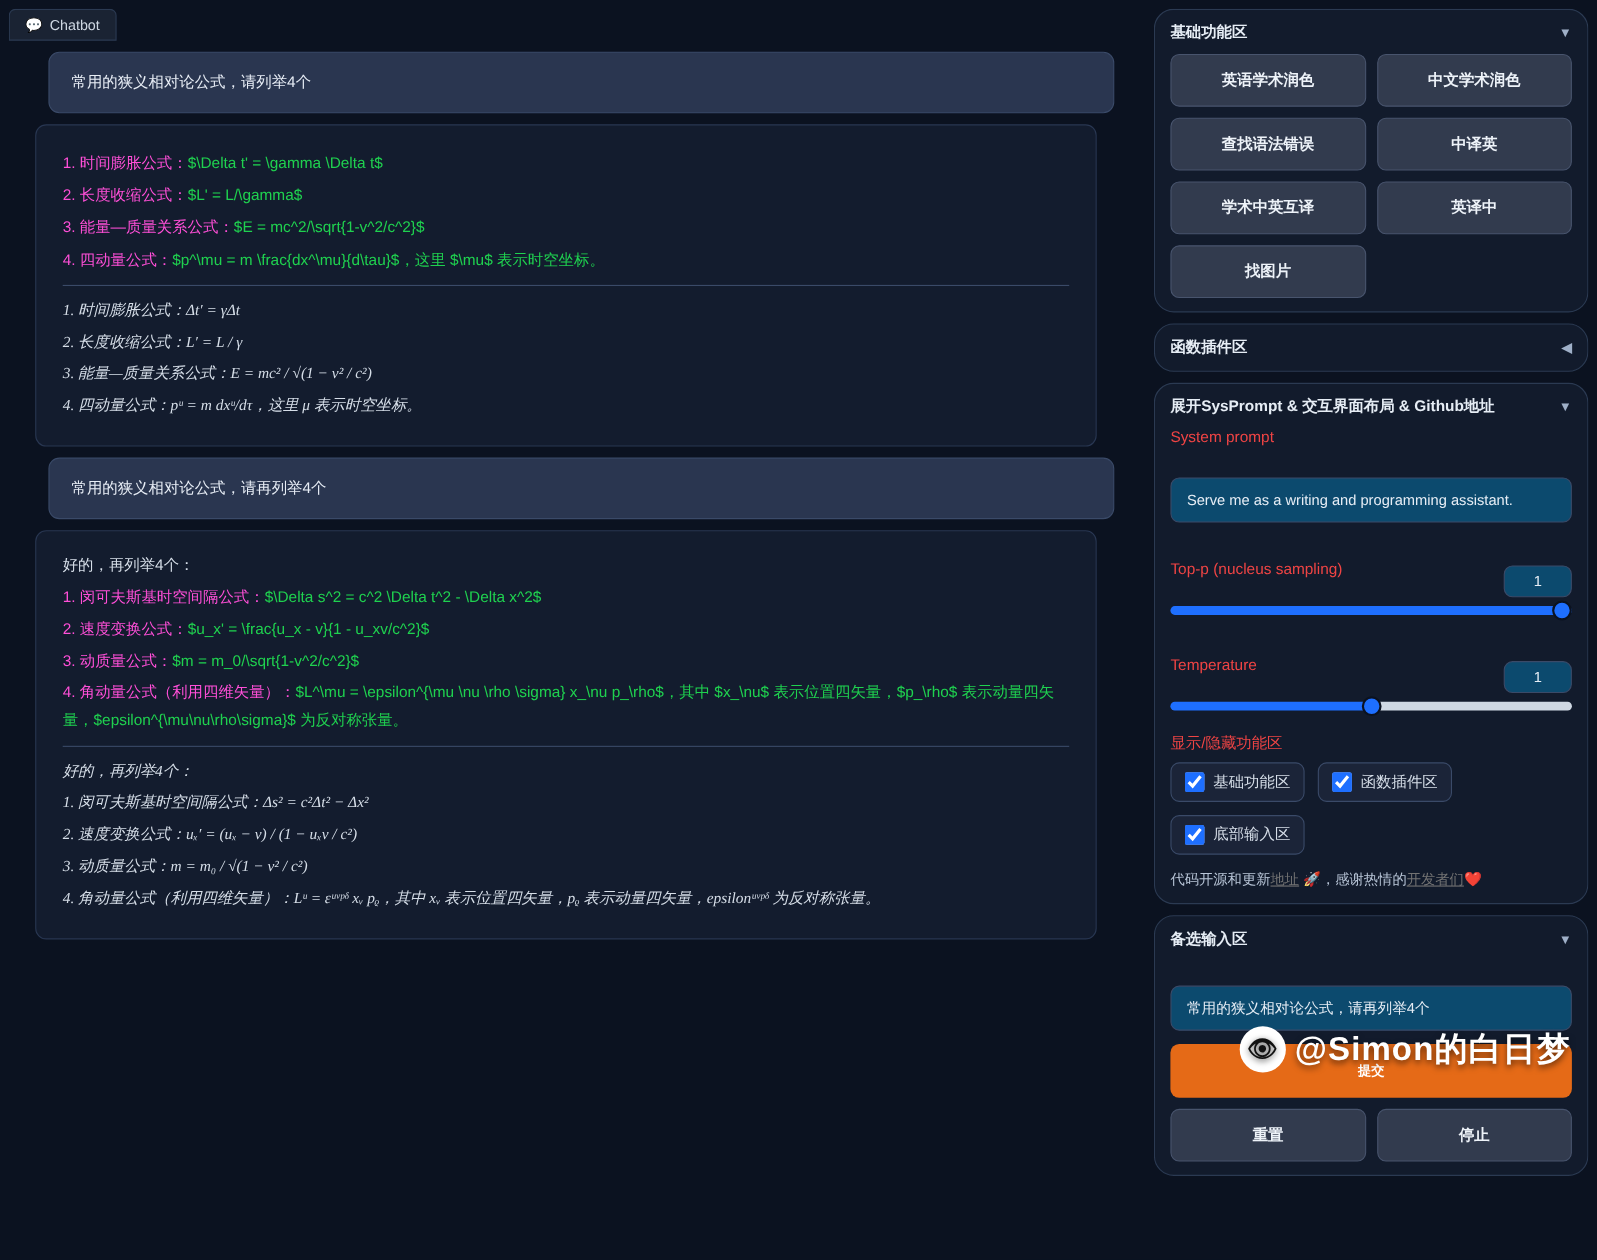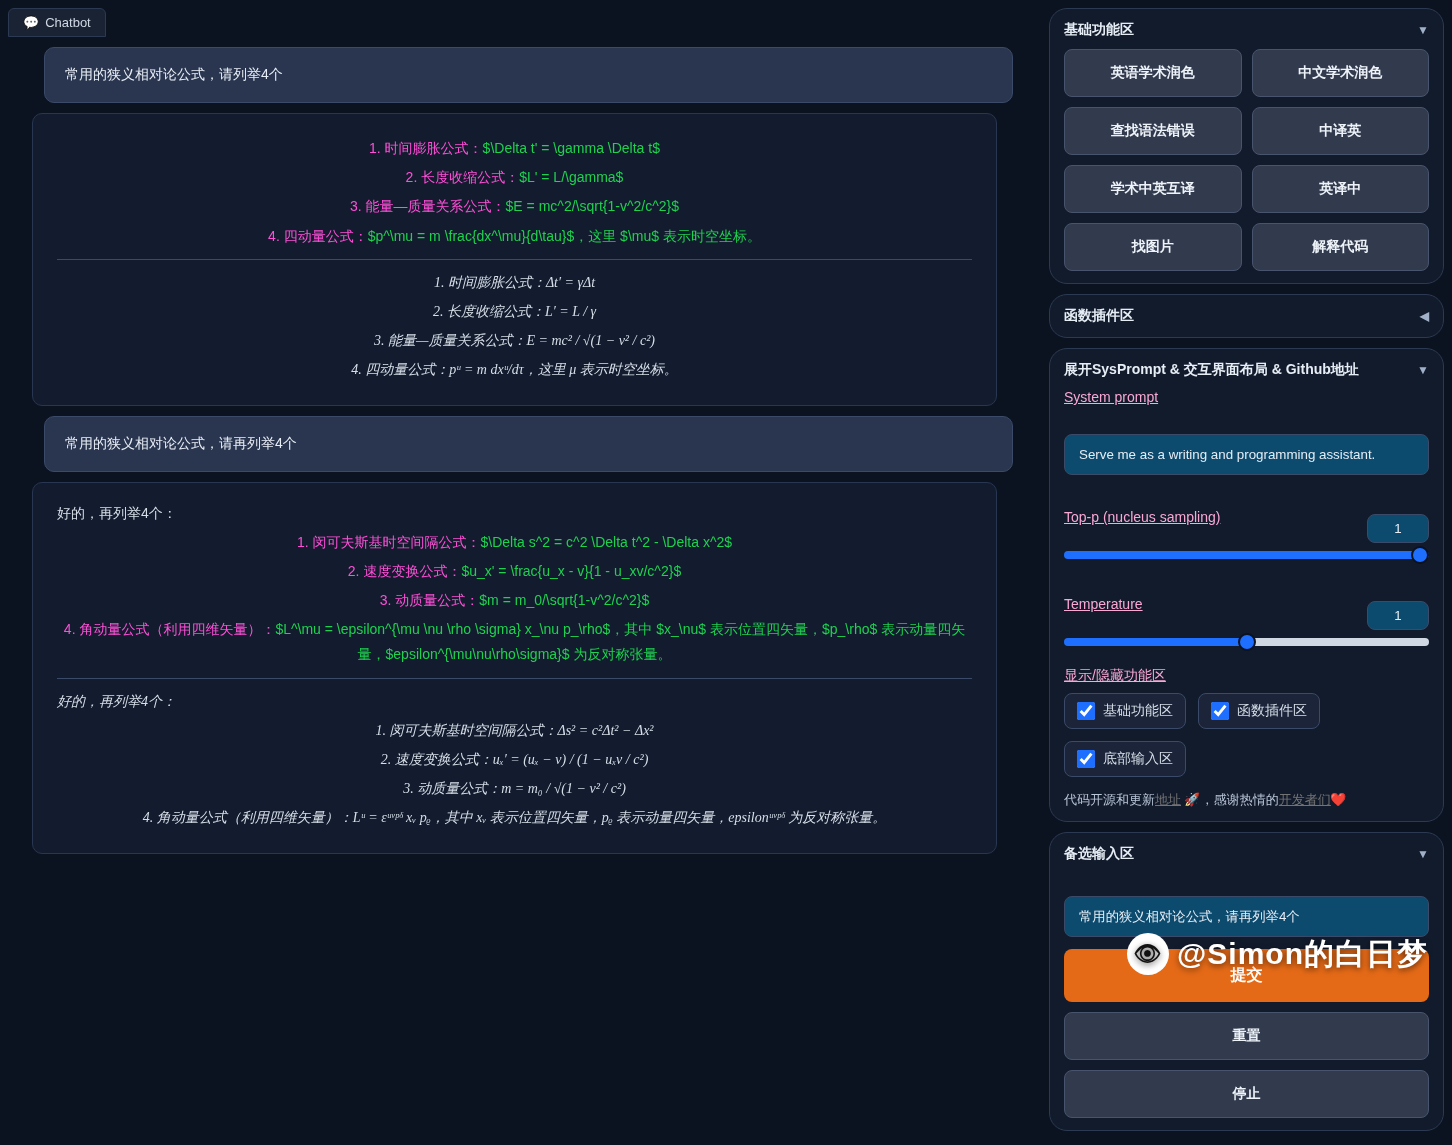--- a/index.html
+++ b/index.html
@@ -39,21 +39,21 @@
 }
 .msg-bot {
   background: #131c2e;
   border: 1px solid #283651;
   border-radius: 10px;
   padding: 18px 24px;
   margin: 0 40px 0 24px;
   line-height: 1.8;
 }
 .msg-bot ol { padding-left: 22px; }
-.msg-bot li { margin: 4px 0; text-align: center; }
+.msg-bot li { margin: 4px 0; }
 .latex-src   { color: #1fd14f; }
 .latex-label { color: #ff4fd8; }
 .hr { border: none; border-top: 1px solid #3a4a68; margin: 10px 0; }
 
 .math { font-style: italic; font-family: "Times New Roman", serif; }
 
 .panel {
   background: #121b2c;
   border: 1px solid #2b3a52;
   border-radius: 18px;
@@ -71,21 +71,21 @@
   background: #323b4e;
   border: 1px solid #48546d;
   border-radius: 8px;
   padding: 14px 0;
   text-align: center;
   color: #eef3f9;
   font-weight: 600;
   cursor: pointer;
 }
 
-.field-label { color: #f9a8d4; margin: 8px 0 6px; text-decoration: underline; }
+.field-label { color: #ef4444; margin: 8px 0 6px; }
 .text-input, .num-input {
   background: #0c4a6e;
   border: 1px solid #3a4a68;
   border-radius: 8px;
   padding: 12px 14px;
   color: #e6edf5;
   width: 100%;
   margin-top: 23px;
 }
 .num-input { width: 62px; text-align: center; padding: 6px 8px; }
@@ -110,23 +110,23 @@
 .chk input[type=checkbox]{
   width:18px;height:18px;accent-color:#1e6fff;cursor:pointer;
 }
 
 .link { color: #737373; text-decoration: underline; cursor: pointer; }
 
 .submit-btn {
   background: #e56a17;
   border: none; border-radius: 8px;
   padding: 16px 0; width: 100%;
-  color: #fff; font-size: 16px; font-weight: 700; cursor: pointer;
-}
-.secondary-row { display: flex; gap: 10px; margin-top: 10px; flex-direction: column; }
+  color: #fff; font-size: 12px; font-weight: 700; cursor: pointer;
+}
+.secondary-row { display: flex; gap: 10px; margin-top: 10px; }
 .secondary-btn {
   flex: 1; background: #323b4e; border: 1px solid #48546d; border-radius: 8px;
   padding: 14px 0; color: #eef3f9; font-weight: 600; cursor: pointer; text-align:center;
 }
 
 .footer-note { font-size: 13px; color: #b9c6d8; margin-top: 14px; }
 
 .watermark {
   position: fixed; right: 24px; bottom: 170px;
   color: #fff; font-size: 30px; font-weight: 700; letter-spacing: 1px;
@@ -202,21 +202,20 @@
       <span class="chev">▼</span>
     </div>
     <div class="btn-grid">
       <div class="btn">英语学术润色</div>
       <div class="btn">中文学术润色</div>
       <div class="btn">查找语法错误</div>
       <div class="btn">中译英</div>
       <div class="btn">学术中英互译</div>
       <div class="btn">英译中</div>
       <div class="btn">找图片</div>
-      <div class="btn">解释代码</div>
     </div>
   </div>
 
   <div class="panel">
     <div class="panel-header" style="margin-bottom:0">
       <span>函数插件区</span>
       <span class="chev">◀</span>
     </div>
   </div>
 

